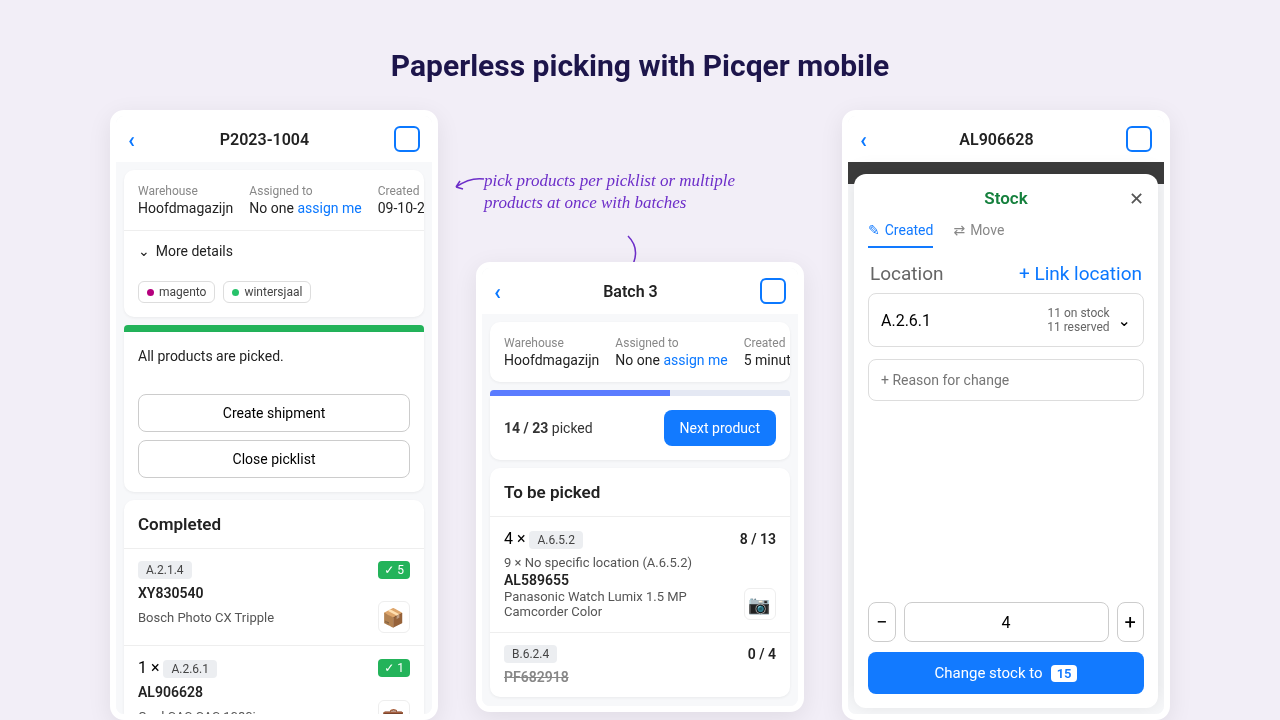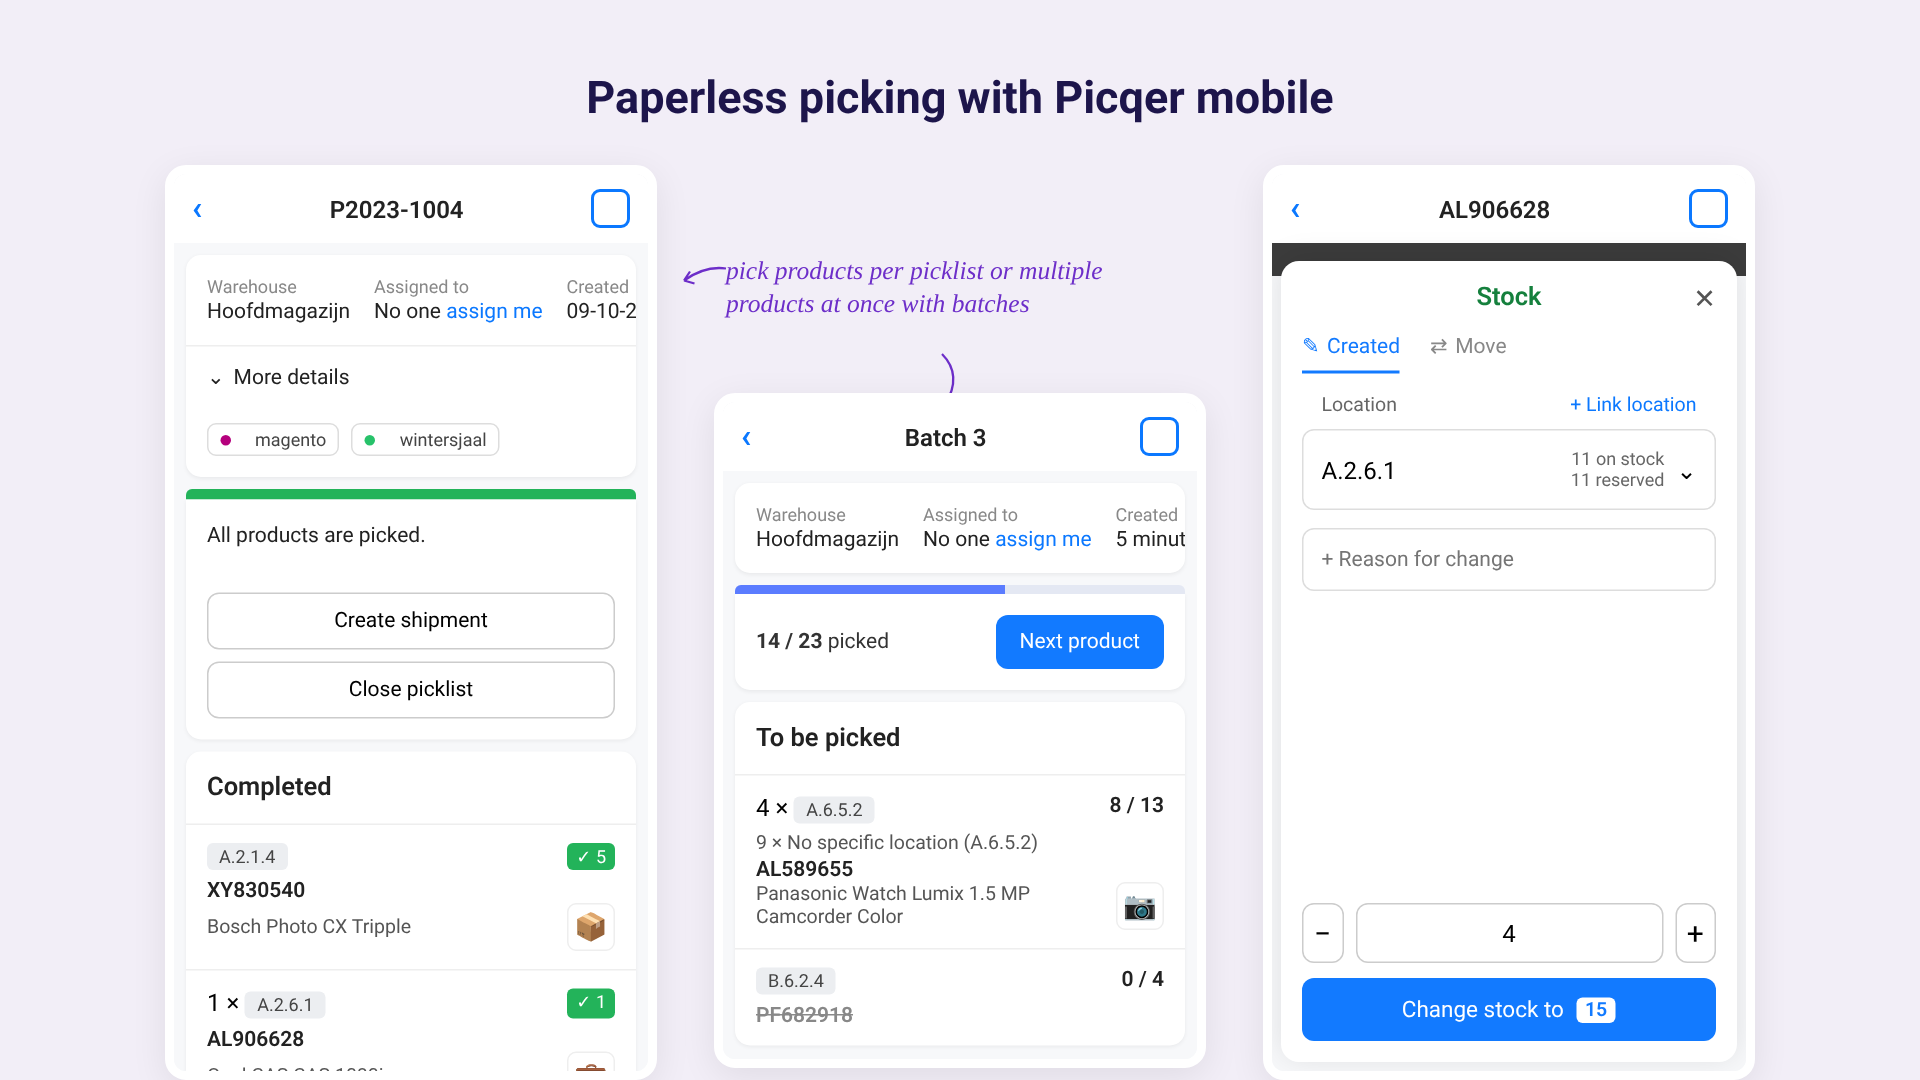--- a/index.html
+++ b/index.html
@@ -23,33 +23,33 @@
 
   .card{background:#fff;margin:8px;border-radius:10px;box-shadow:0 1px 3px rgba(0,0,0,.06);}
 
   .meta{display:flex;padding:14px;gap:16px;white-space:nowrap;overflow:hidden;}
   .meta .col .lbl{font-size:12px;color:#888;margin-bottom:2px;}
   .meta .col .val{font-size:14px;color:#222;}
   .link{color:#0b78ff;cursor:pointer;}
 
   .more{padding:12px 14px;font-size:14px;color:#222;border-top:1px solid #eee;display:flex;align-items:center;gap:6px;cursor:pointer;}
   .tags{padding:10px 14px 14px;display:flex;gap:8px;}
-  .tag{font-size:12px;border:1px solid #ddd;border-radius:6px;padding:3px 8px;color:#444;display:flex;align-items:center;gap:16px;}
+  .tag{font-size:12px;border:1px solid #ddd;border-radius:6px;padding:3px 8px;color:#444;display:flex;align-items:center;gap:5px;}
   .dot{width:7px;height:7px;border-radius:50%;}
 
   .greenbar{height:7px;background:#23b35a;margin:0 8px;border-radius:4px 4px 0 0;}
   .msg{padding:16px 14px;font-size:14px;color:#222;}
 
   .btn{display:block;width:100%;padding:10px;font-size:14px;text-align:center;border:1px solid #ccc;border-radius:8px;background:#fff;margin-bottom:8px;cursor:pointer;}
   .btnwrap{padding:14px 14px 6px;}
   .section-h{font-size:17px;font-weight:600;color:#222;padding:14px;}
 
   .locpill{display:inline-block;background:#eceef1;border-radius:4px;padding:2px 8px;font-size:12px;color:#444;}
   .item{padding:12px 14px;border-top:1px solid #eee;}
-  .item .row1{display:flex;justify-content:space-between;margin-bottom:6px;}
+  .item .row1{display:flex;justify-content:space-between;align-items:center;margin-bottom:6px;}
   .badge{background:#23b35a;color:#fff;font-size:12px;border-radius:4px;padding:2px 6px;}
   .sku{font-weight:600;font-size:14px;color:#222;}
   .name{font-size:13px;color:#555;}
   .thumb{width:32px;height:32px;border:1px solid #eee;border-radius:6px;background:#fff;position:relative;float:right;display:flex;align-items:center;justify-content:center;font-size:18px;}
 
   
   .progress{height:6px;background:#e4e8f3;margin:0 8px;border-radius:4px 4px 0 0;position:relative;}
   .progress .fill{position:absolute;left:0;top:0;bottom:0;width:60%;background:#5b7cff;border-radius:4px 0 0 0;}
   .prow{display:flex;justify-content:space-between;align-items:center;padding:14px;}
   .prow .txt{font-size:14px;color:#333;}
@@ -57,21 +57,21 @@
   .count{font-size:14px;font-weight:600;color:#222;}
 
   
   .darkbar{height:22px;background:#3c3c3c;}
   .panel{position:absolute;left:6px;right:6px;top:58px;bottom:6px;background:#fff;border-radius:12px;box-shadow:0 -2px 20px rgba(0,0,0,.1);padding:14px;}
   .panel h3{font-size:17px;font-weight:600;color:#15803d;text-align:center;}
   .close{position:absolute;right:14px;top:14px;font-size:18px;color:#555;cursor:pointer;}
   .tabs{display:flex;gap:20px;margin-top:14px;padding-bottom:10px;font-size:14px;color:#888;}
   .tabs .tab{display:flex;align-items:center;gap:5px;cursor:pointer;}
   .tabs .tab.active{color:#127aff;border-bottom:2px solid #127aff;margin-bottom:-10px;padding-bottom:8px;}
-  .lblrow{display:flex;justify-content:space-between;align-items:center;font-size:13px;margin:14px 13px 8px;color:#666;}
+  .lblrow{display:flex;justify-content:space-between;align-items:center;font-size:19px;margin:14px 2px 8px;color:#666;}
   .locbox{border:1px solid #ddd;border-radius:8px;padding:12px;display:flex;justify-content:space-between;align-items:center;cursor:pointer;}
   .locbox .rv{text-align:right;font-size:12px;color:#666;}
   .input{border:1px solid #ddd;border-radius:8px;padding:12px;width:100%;font-size:14px;color:#888;margin-top:12px;}
   .footer{position:absolute;left:14px;right:14px;bottom:14px;}
   .qtyrow{display:flex;gap:8px;margin-bottom:10px;}
   .qbtn{width:40px;height:40px;border:1px solid #ccc;border-radius:8px;background:#fff;font-size:20px;cursor:pointer;display:flex;align-items:center;justify-content:center;}
   .qfield{flex:1;text-align:center;border:1px solid #ccc;border-radius:8px;height:40px;font-size:16px;}
   .primary{width:100%;background:#127aff;color:#fff;border:none;border-radius:8px;padding:12px;font-size:15px;cursor:pointer;display:flex;align-items:center;justify-content:center;gap:8px;}
   .chip{background:#fff;color:#127aff;border-radius:4px;padding:1px 6px;font-size:13px;font-weight:600;}
 

